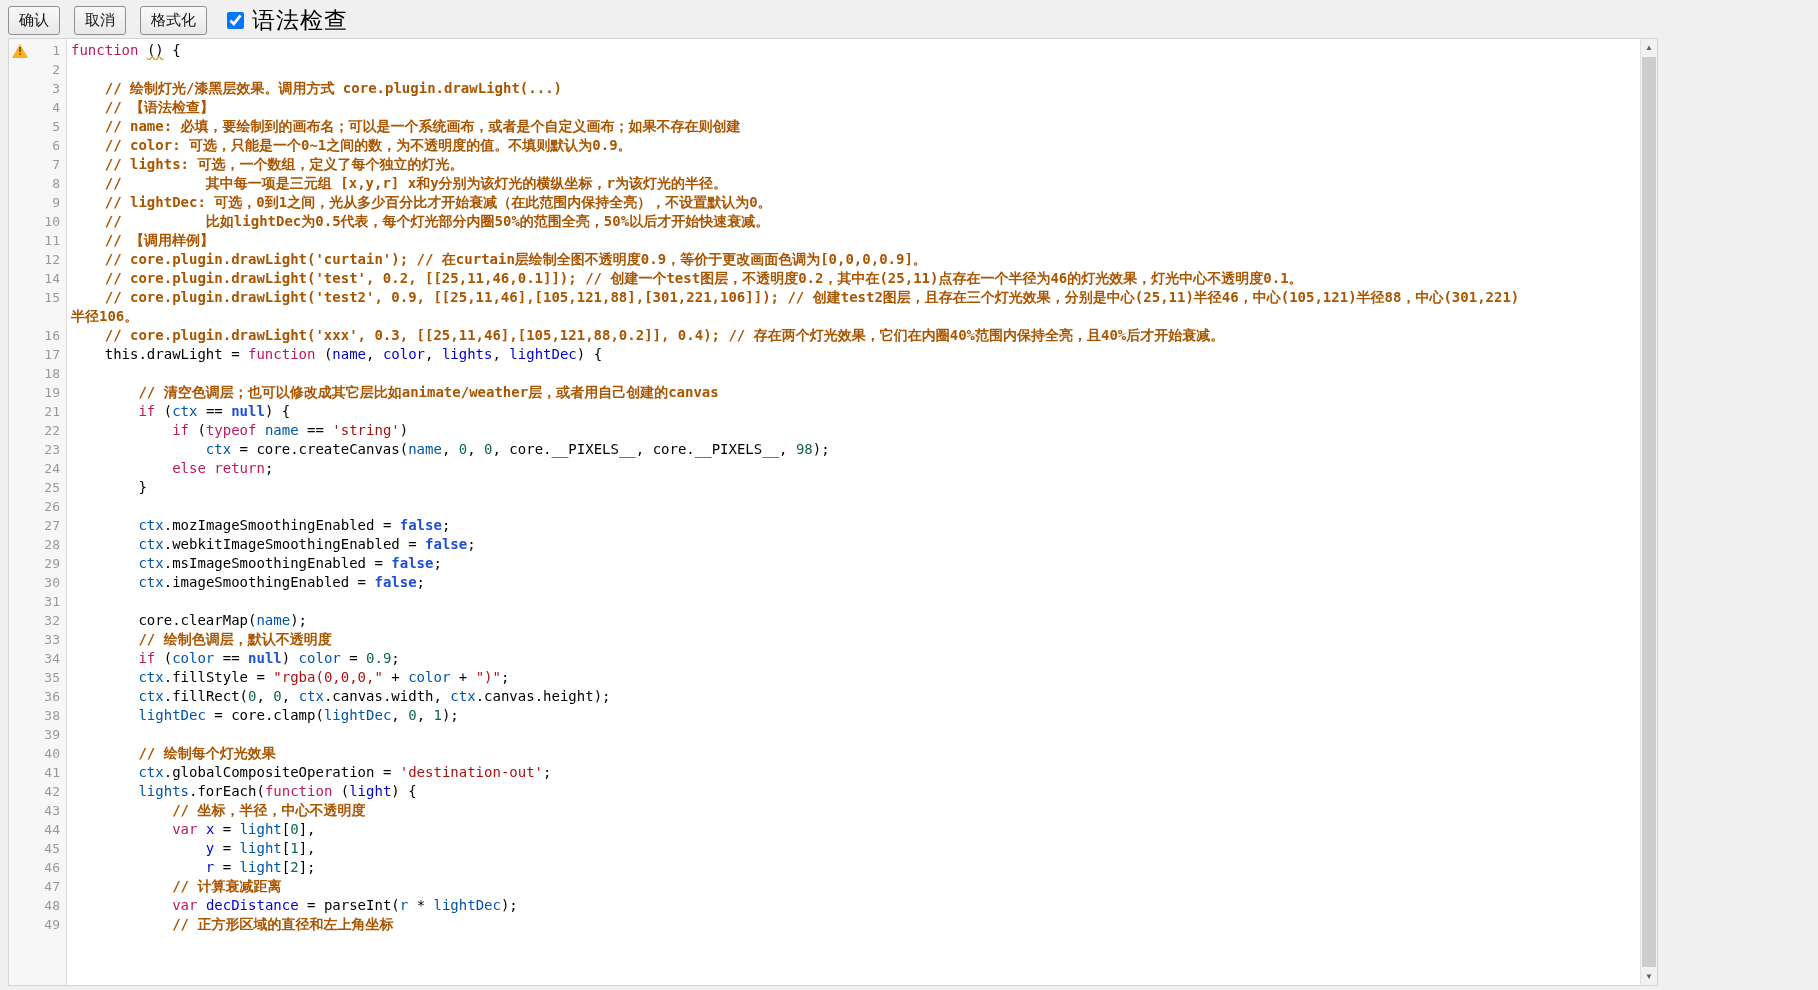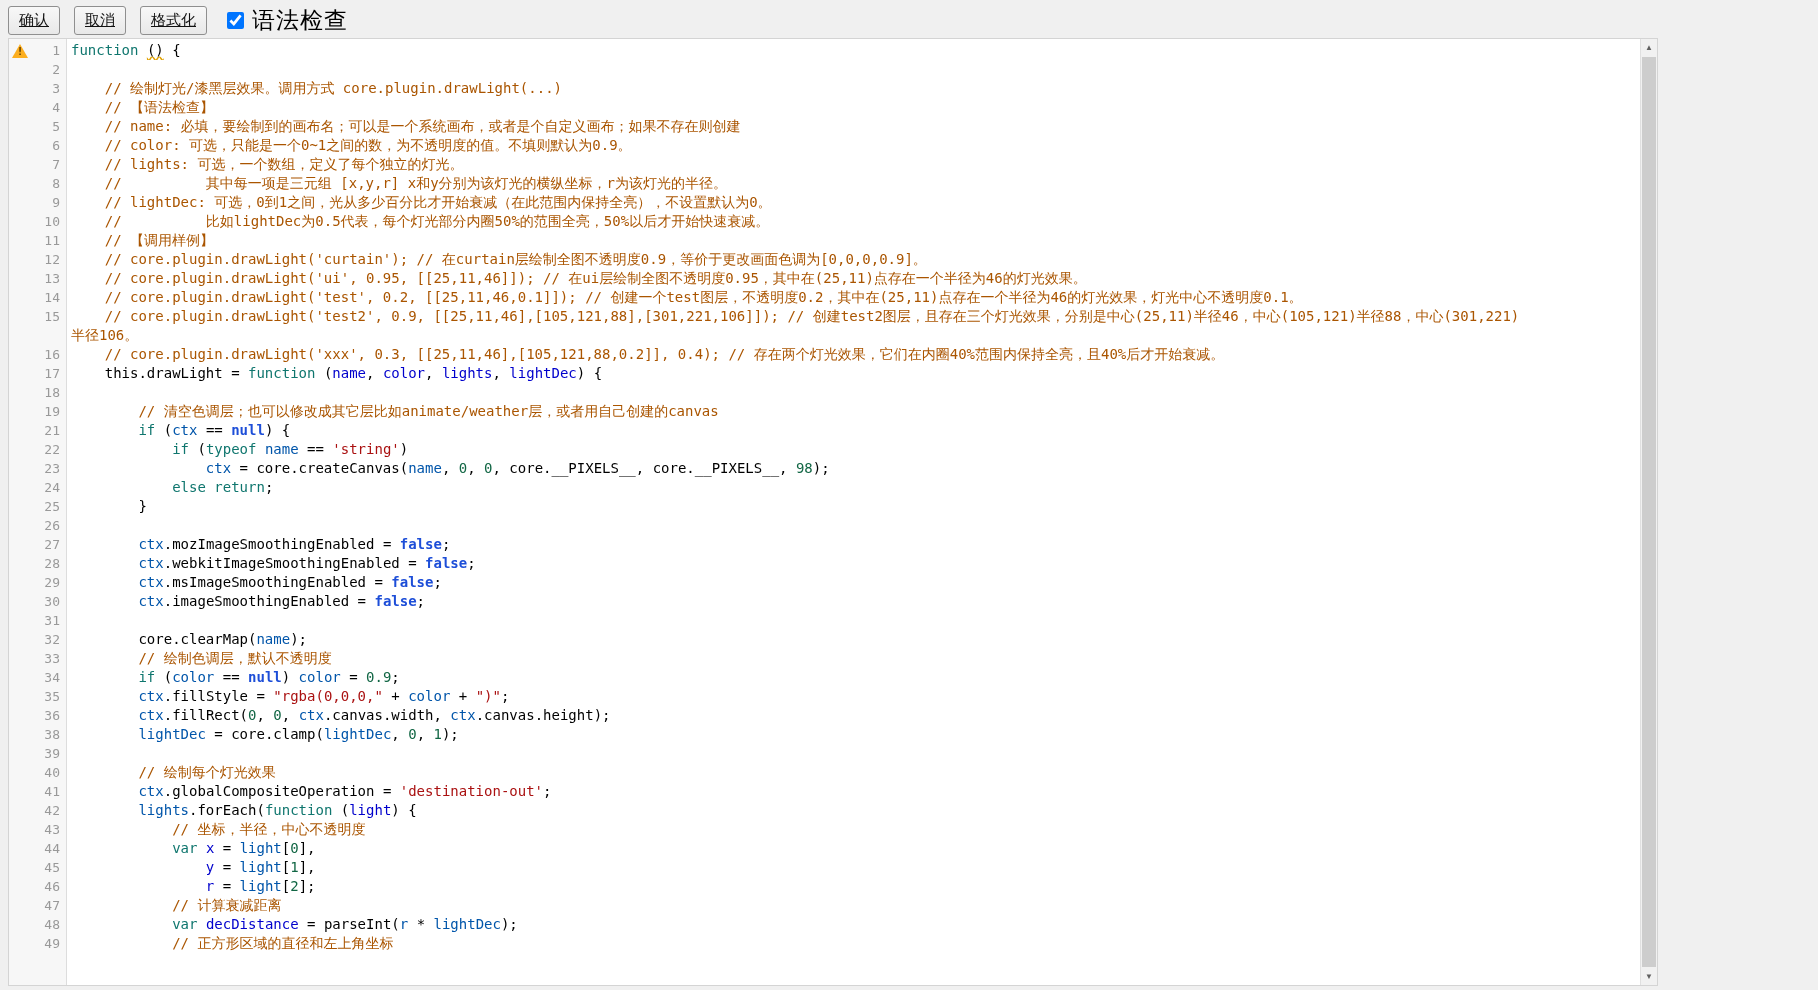--- a/index.html
+++ b/index.html
@@ -2,40 +2,40 @@
 <html><head>
 <meta charset="utf-8">
 <style>
   html,body{margin:0;padding:0;}
   body{width:1818px;height:990px;background:#f0f0f0;position:relative;overflow:hidden;
        font-family:"Liberation Sans",sans-serif;}
   
   .toolbar{position:absolute;left:8px;top:4px;height:32px;display:flex;align-items:center;}
   .tb-btn{font-family:"Liberation Sans",sans-serif;font-size:15px;color:#111;
           background:linear-gradient(#f8f8f8,#e8e8e8);border:1px solid #8f8f8f;border-radius:3px;
-          padding:4px 10px;margin-right:14px;cursor:pointer;text-decoration:underline;}
+          padding:4px 10px;margin-right:14px;cursor:pointer;}
   .chk-wrap{display:flex;align-items:center;margin-left:6px;}
   .chk-wrap input{width:17px;height:17px;margin:0 8px 0 0;}
   .chk-label{font-size:23px;color:#000;font-weight:500;letter-spacing:1px;}
   
   .editor{position:absolute;left:8px;top:38px;width:1650px;height:948px;background:#fff;
           border:1px solid #d4d4d4;box-sizing:border-box;overflow:hidden;}
   .gutter-bg{position:absolute;left:0;top:0;bottom:0;width:57px;background:#f7f7f7;
              border-right:1px solid #ddd;}
   .code-rows{position:absolute;left:0;top:2px;right:17px;bottom:0;overflow:hidden;}
   .row{display:flex;height:19px;line-height:19px;white-space:pre;
        font-family:"DejaVu Sans Mono",monospace;font-size:14px;}
   .gut{width:58px;flex:none;display:flex;align-items:center;}
   .marker{width:22px;flex:none;position:relative;height:19px;}
   .ln{flex:1;text-align:right;padding-right:7px;color:#999;font-size:13px;
       font-family:"DejaVu Sans Mono",monospace;}
   .codecell{flex:1;padding-left:4px;overflow:hidden;color:#000;}
   
-  .k{color:#0f766e;} .d{color:#00c;} .v{color:#05a;} .a{color:#1d4ed8;font-weight:bold;}
-  .n{color:#164;} .s{color:#a11;} .c{color:#a50;} .p{color:#000;}
+  .k{color:#be185d;} .d{color:#00c;} .v{color:#05a;} .a{color:#1d4ed8;font-weight:bold;}
+  .n{color:#164;} .s{color:#a11;} .c{color:#a50;font-weight:bold;} .p{color:#000;}
   .lint{text-decoration:underline wavy #e0a000;text-decoration-skip-ink:none;}
   
   .tri{position:absolute;left:3px;top:3px;width:0;height:0;
        border-left:8px solid transparent;border-right:8px solid transparent;
        border-bottom:14px solid #fcae1e;}
   .bang{position:absolute;left:3px;top:3px;width:16px;height:14px;text-align:center;
         font-size:11px;line-height:15px;font-weight:bold;color:#5c3a00;z-index:1;}
   
   .vscroll{position:absolute;right:0;top:0;bottom:0;width:17px;background:#f1f1f1;
            border-left:1px solid #e0e0e0;box-sizing:border-box;}
@@ -65,21 +65,20 @@
       <div class="row"><div class="gut"><span class="marker"></span><span class="ln">3</span></div><div class="codecell"><span class="c">    // 绘制灯光/漆黑层效果。调用方式 core.plugin.drawLight(...)</span></div></div>
       <div class="row"><div class="gut"><span class="marker"></span><span class="ln">4</span></div><div class="codecell"><span class="c">    // 【语法检查】</span></div></div>
       <div class="row"><div class="gut"><span class="marker"></span><span class="ln">5</span></div><div class="codecell"><span class="c">    // name: 必填，要绘制到的画布名；可以是一个系统画布，或者是个自定义画布；如果不存在则创建</span></div></div>
       <div class="row"><div class="gut"><span class="marker"></span><span class="ln">6</span></div><div class="codecell"><span class="c">    // color: 可选，只能是一个0~1之间的数，为不透明度的值。不填则默认为0.9。</span></div></div>
       <div class="row"><div class="gut"><span class="marker"></span><span class="ln">7</span></div><div class="codecell"><span class="c">    // lights: 可选，一个数组，定义了每个独立的灯光。</span></div></div>
       <div class="row"><div class="gut"><span class="marker"></span><span class="ln">8</span></div><div class="codecell"><span class="c">    //          其中每一项是三元组 [x,y,r] x和y分别为该灯光的横纵坐标，r为该灯光的半径。</span></div></div>
       <div class="row"><div class="gut"><span class="marker"></span><span class="ln">9</span></div><div class="codecell"><span class="c">    // lightDec: 可选，0到1之间，光从多少百分比才开始衰减（在此范围内保持全亮），不设置默认为0。</span></div></div>
       <div class="row"><div class="gut"><span class="marker"></span><span class="ln">10</span></div><div class="codecell"><span class="c">    //          比如lightDec为0.5代表，每个灯光部分内圈50%的范围全亮，50%以后才开始快速衰减。</span></div></div>
       <div class="row"><div class="gut"><span class="marker"></span><span class="ln">11</span></div><div class="codecell"><span class="c">    // 【调用样例】</span></div></div>
       <div class="row"><div class="gut"><span class="marker"></span><span class="ln">12</span></div><div class="codecell"><span class="c">    // core.plugin.drawLight('curtain'); // 在curtain层绘制全图不透明度0.9，等价于更改画面色调为[0,0,0,0.9]。</span></div></div>
-      <div class="row"><div class="gut"><span class="marker"></span><span class="ln">13</span></div><div class="codecell"><span class="c">    // core.plugin.drawLight('ui', 0.95, [[25,11,46]]); // 在ui层绘制全图不透明度0.95，其中在(25,11)点存在一个半径为46的灯光效果。</span></div></div>
       <div class="row"><div class="gut"><span class="marker"></span><span class="ln">14</span></div><div class="codecell"><span class="c">    // core.plugin.drawLight('test', 0.2, [[25,11,46,0.1]]); // 创建一个test图层，不透明度0.2，其中在(25,11)点存在一个半径为46的灯光效果，灯光中心不透明度0.1。</span></div></div>
       <div class="row"><div class="gut"><span class="marker"></span><span class="ln">15</span></div><div class="codecell"><span class="c">    // core.plugin.drawLight('test2', 0.9, [[25,11,46],[105,121,88],[301,221,106]]); // 创建test2图层，且存在三个灯光效果，分别是中心(25,11)半径46，中心(105,121)半径88，中心(301,221)</span></div></div>
       <div class="row"><div class="gut"><span class="marker"></span><span class="ln"></span></div><div class="codecell"><span class="c">半径106。</span></div></div>
       <div class="row"><div class="gut"><span class="marker"></span><span class="ln">16</span></div><div class="codecell"><span class="c">    // core.plugin.drawLight('xxx', 0.3, [[25,11,46],[105,121,88,0.2]], 0.4); // 存在两个灯光效果，它们在内圈40%范围内保持全亮，且40%后才开始衰减。</span></div></div>
       <div class="row"><div class="gut"><span class="marker"></span><span class="ln">17</span></div><div class="codecell"><span class="p">    this.drawLight = </span><span class="k">function</span><span class="p"> (</span><span class="d">name</span><span class="p">, </span><span class="d">color</span><span class="p">, </span><span class="d">lights</span><span class="p">, </span><span class="d">lightDec</span><span class="p">) {</span></div></div>
       <div class="row"><div class="gut"><span class="marker"></span><span class="ln">18</span></div><div class="codecell"></div></div>
       <div class="row"><div class="gut"><span class="marker"></span><span class="ln">19</span></div><div class="codecell"><span class="c">        // 清空色调层；也可以修改成其它层比如animate/weather层，或者用自己创建的canvas</span></div></div>
       <div class="row"><div class="gut"><span class="marker"></span><span class="ln">21</span></div><div class="codecell"><span class="p">        </span><span class="k">if</span><span class="p"> (</span><span class="v">ctx</span><span class="p"> == </span><span class="a">null</span><span class="p">) {</span></div></div>
       <div class="row"><div class="gut"><span class="marker"></span><span class="ln">22</span></div><div class="codecell"><span class="p">            </span><span class="k">if</span><span class="p"> (</span><span class="k">typeof</span><span class="p"> </span><span class="v">name</span><span class="p"> == </span><span class="s">'string'</span><span class="p">)</span></div></div>
       <div class="row"><div class="gut"><span class="marker"></span><span class="ln">23</span></div><div class="codecell"><span class="p">                </span><span class="v">ctx</span><span class="p"> = core.createCanvas(</span><span class="v">name</span><span class="p">, </span><span class="n">0</span><span class="p">, </span><span class="n">0</span><span class="p">, core.__PIXELS__, core.__PIXELS__, </span><span class="n">98</span><span class="p">);</span></div></div>

